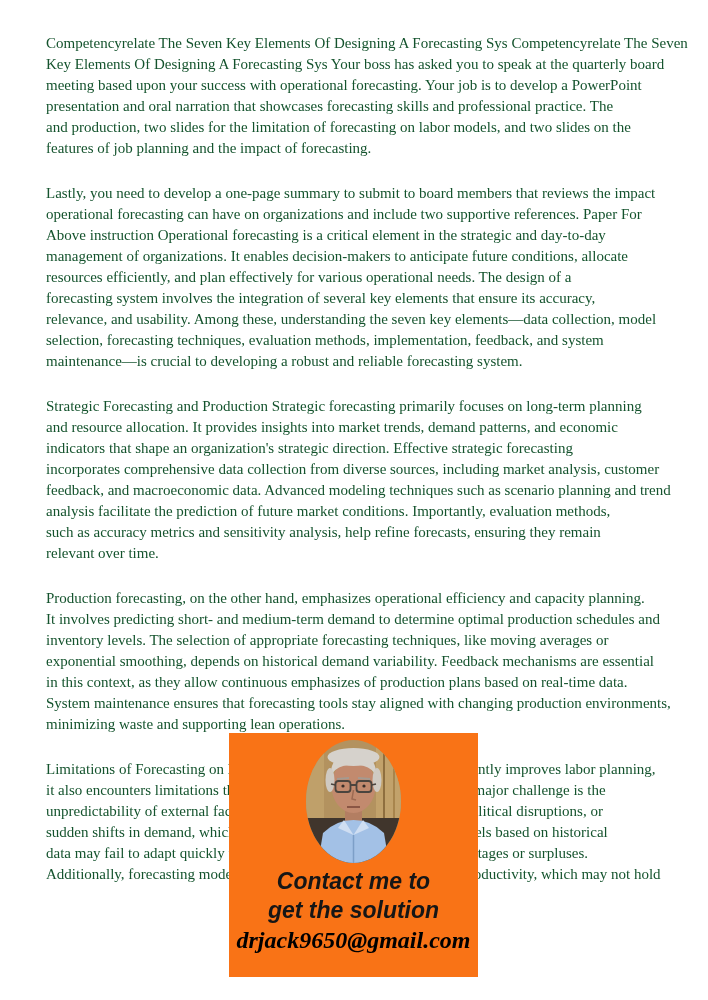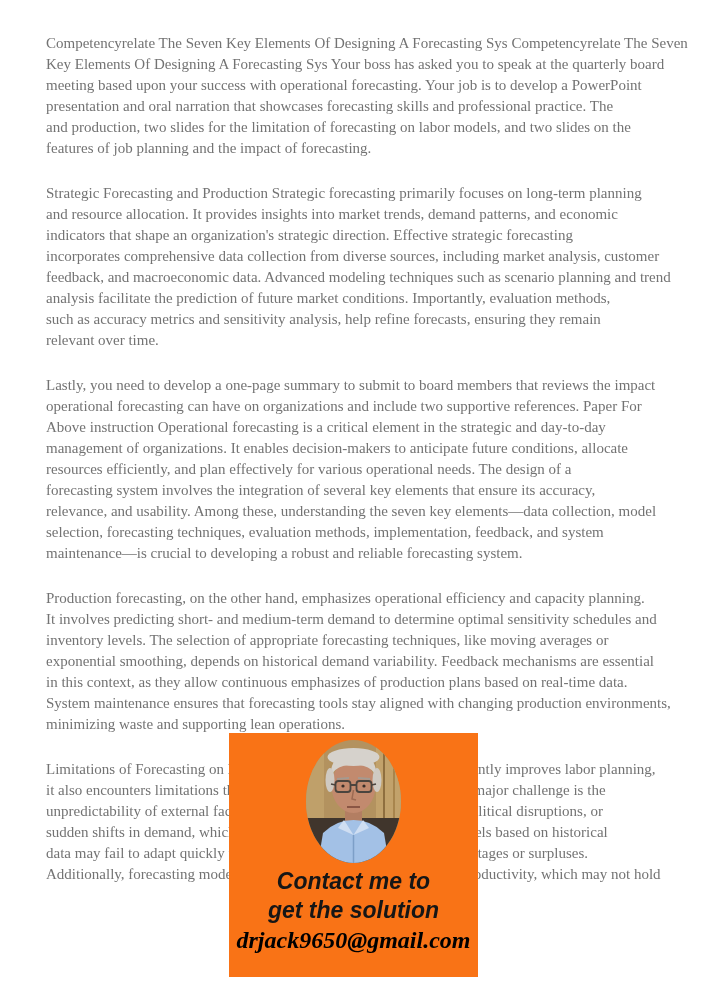--- a/index.html
+++ b/index.html
@@ -41,53 +41,53 @@
   .email {
     font-family: "Liberation Serif", serif;
     font-weight: bold;
     font-size: 24px;
     line-height: 30px;
   }
 </style>
 </head>
 <body style="background: rgb(255, 255, 255);">
 
-<div class="doc-text" style="color: #737373;">
+<div class="doc-text" style="color: #14532d;">
     <div class="para">
       <div class="line">Competencyrelate The Seven Key Elements Of Designing A Forecasting Sys Competencyrelate The Seven</div>
       <div class="line">Key Elements Of Designing A Forecasting Sys Your boss has asked you to speak at the quarterly board</div>
       <div class="line">meeting based upon your success with operational forecasting. Your job is to develop a PowerPoint</div>
       <div class="line">presentation and oral narration that showcases forecasting skills and professional practice. The</div>
       <div class="line">and production, two slides for the limitation of forecasting on labor models, and two slides on the</div>
       <div class="line">features of job planning and the impact of forecasting.</div>
-    </div>
-    <div class="para">
-      <div class="line">Strategic Forecasting and Production Strategic forecasting primarily focuses on long-term planning</div>
-      <div class="line">and resource allocation. It provides insights into market trends, demand patterns, and economic</div>
-      <div class="line">indicators that shape an organization's strategic direction. Effective strategic forecasting</div>
-      <div class="line">incorporates comprehensive data collection from diverse sources, including market analysis, customer</div>
-      <div class="line">feedback, and macroeconomic data. Advanced modeling techniques such as scenario planning and trend</div>
-      <div class="line">analysis facilitate the prediction of future market conditions. Importantly, evaluation methods,</div>
-      <div class="line">such as accuracy metrics and sensitivity analysis, help refine forecasts, ensuring they remain</div>
-      <div class="line">relevant over time.</div>
     </div>
     <div class="para">
       <div class="line">Lastly, you need to develop a one-page summary to submit to board members that reviews the impact</div>
       <div class="line">operational forecasting can have on organizations and include two supportive references. Paper For</div>
       <div class="line">Above instruction Operational forecasting is a critical element in the strategic and day-to-day</div>
       <div class="line">management of organizations. It enables decision-makers to anticipate future conditions, allocate</div>
       <div class="line">resources efficiently, and plan effectively for various operational needs. The design of a</div>
       <div class="line">forecasting system involves the integration of several key elements that ensure its accuracy,</div>
       <div class="line">relevance, and usability. Among these, understanding the seven key elements—data collection, model</div>
       <div class="line">selection, forecasting techniques, evaluation methods, implementation, feedback, and system</div>
       <div class="line">maintenance—is crucial to developing a robust and reliable forecasting system.</div>
     </div>
     <div class="para">
+      <div class="line">Strategic Forecasting and Production Strategic forecasting primarily focuses on long-term planning</div>
+      <div class="line">and resource allocation. It provides insights into market trends, demand patterns, and economic</div>
+      <div class="line">indicators that shape an organization's strategic direction. Effective strategic forecasting</div>
+      <div class="line">incorporates comprehensive data collection from diverse sources, including market analysis, customer</div>
+      <div class="line">feedback, and macroeconomic data. Advanced modeling techniques such as scenario planning and trend</div>
+      <div class="line">analysis facilitate the prediction of future market conditions. Importantly, evaluation methods,</div>
+      <div class="line">such as accuracy metrics and sensitivity analysis, help refine forecasts, ensuring they remain</div>
+      <div class="line">relevant over time.</div>
+    </div>
+    <div class="para">
       <div class="line">Production forecasting, on the other hand, emphasizes operational efficiency and capacity planning.</div>
-      <div class="line">It involves predicting short- and medium-term demand to determine optimal sensitivity schedules and</div>
+      <div class="line">It involves predicting short- and medium-term demand to determine optimal production schedules and</div>
       <div class="line">inventory levels. The selection of appropriate forecasting techniques, like moving averages or</div>
       <div class="line">exponential smoothing, depends on historical demand variability. Feedback mechanisms are essential</div>
       <div class="line">in this context, as they allow continuous emphasizes of production plans based on real-time data.</div>
       <div class="line">System maintenance ensures that forecasting tools stay aligned with changing production environments,</div>
       <div class="line">minimizing waste and supporting lean operations.</div>
     </div>
     <div class="para">
       <div class="line">Limitations of Forecasting on Labor Models While forecasting significantly improves labor planning,</div>
       <div class="line">it also encounters limitations that can affect workforce management. A major challenge is the</div>
       <div class="line">unpredictability of external factors, such as economic downturns, geopolitical disruptions, or</div>

